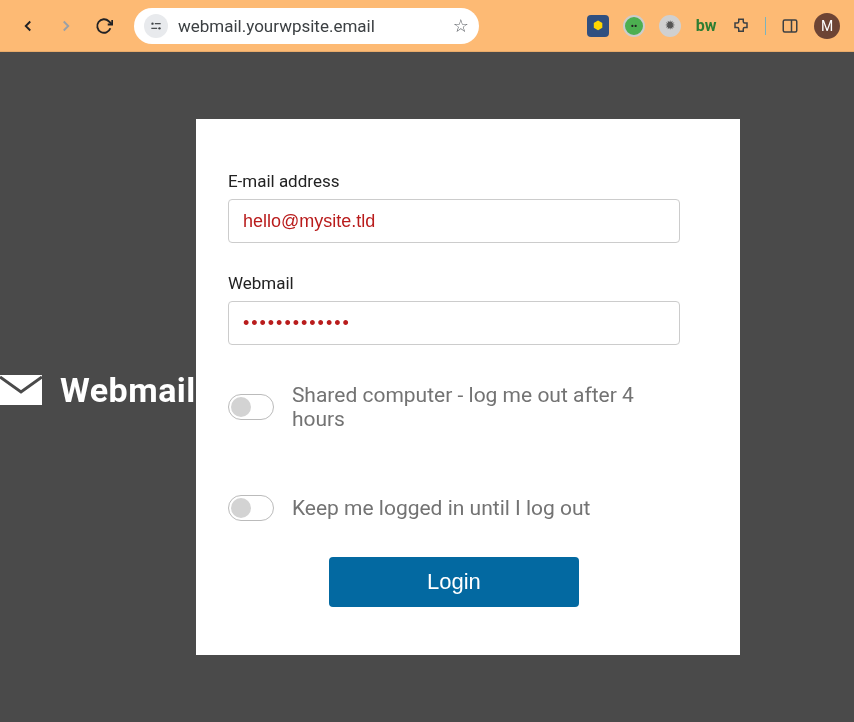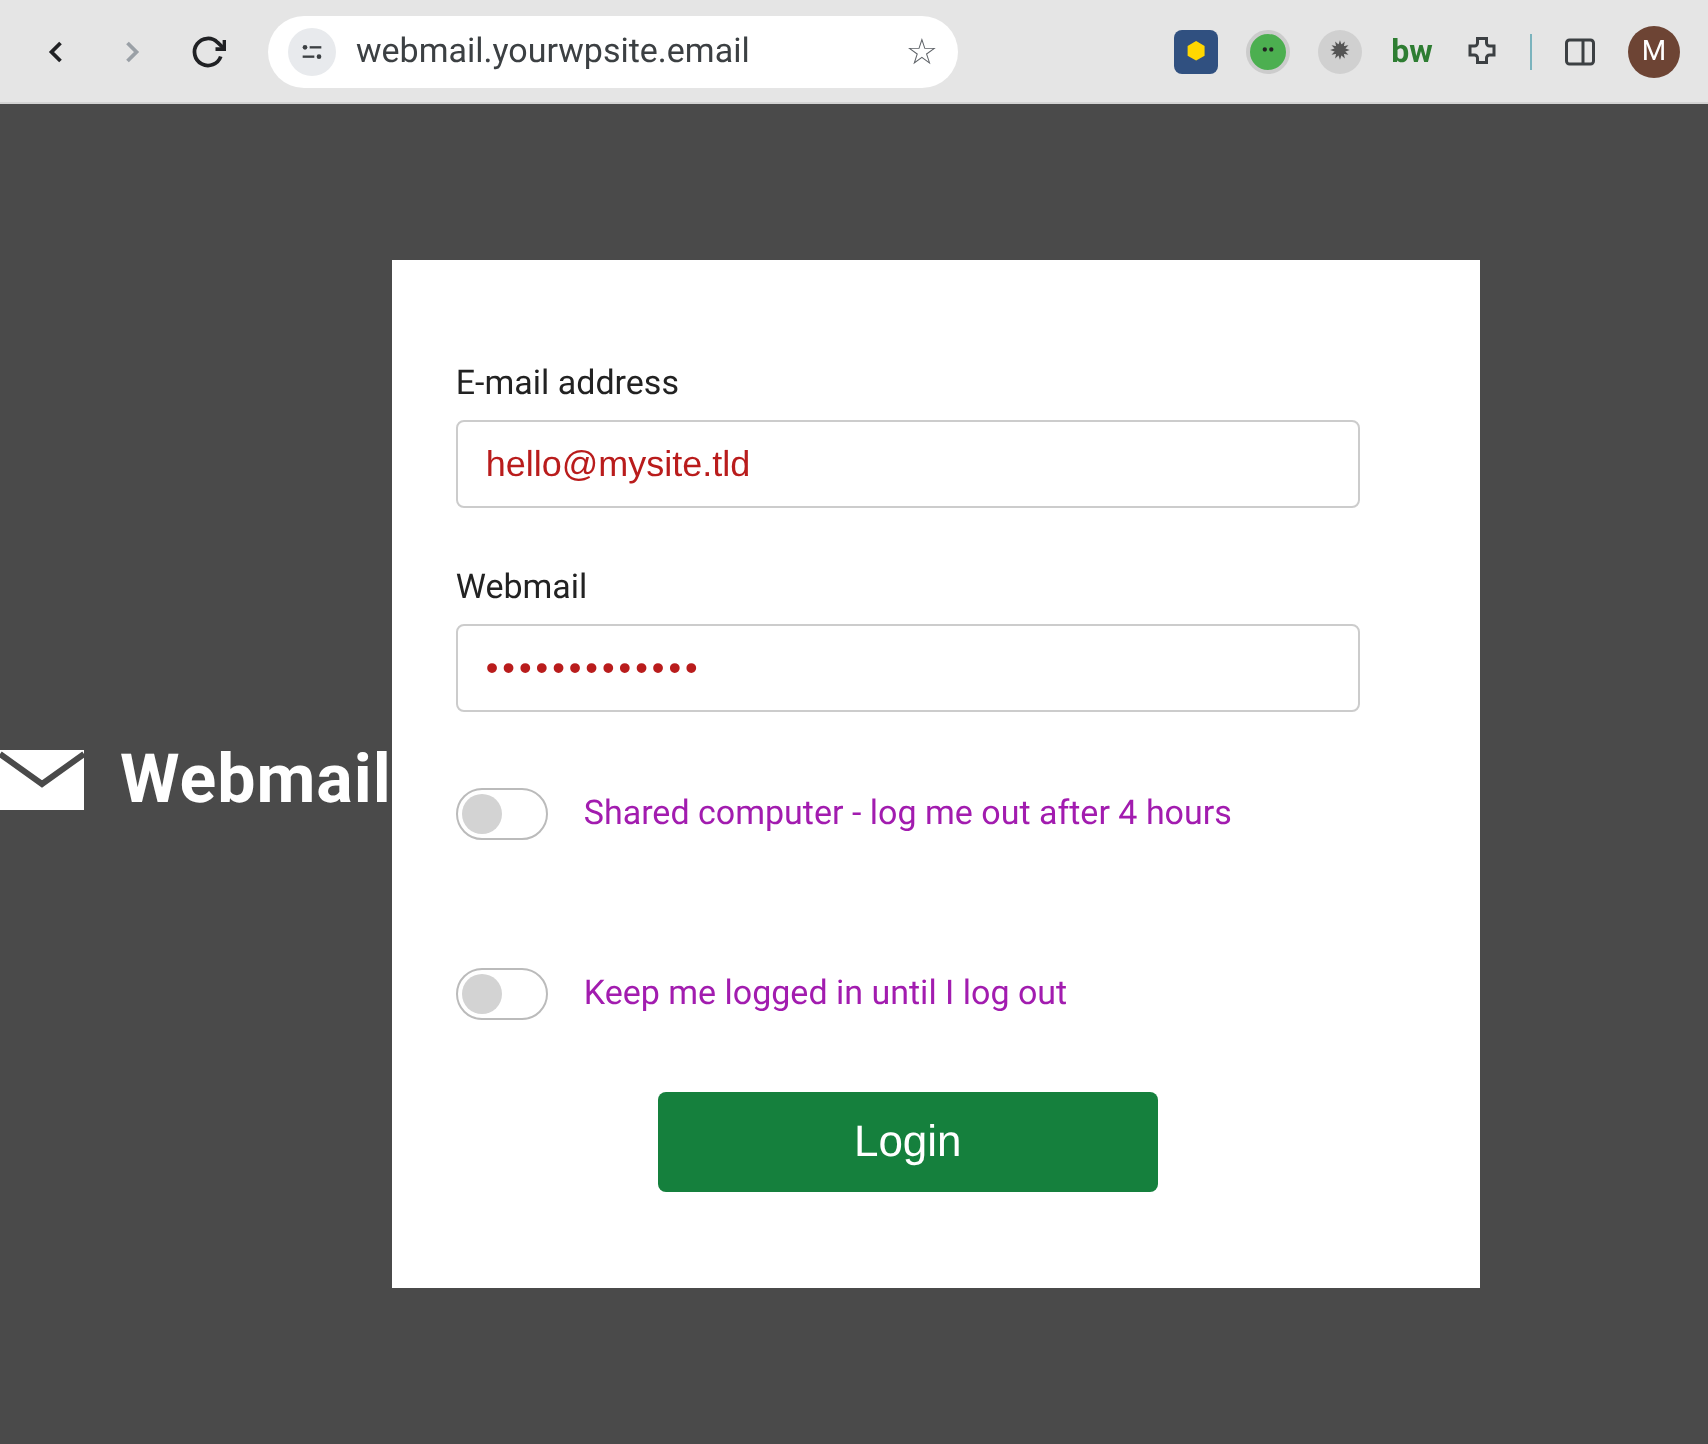--- a/index.html
+++ b/index.html
@@ -6,21 +6,21 @@
     body {
       font-family: -apple-system, BlinkMacSystemFont, "Segoe UI", Roboto, Arial, sans-serif;
       width: 854px;
       height: 722px;
       overflow: hidden;
       background: #fff;
     }
     
     .browser-bar {
       height: 52px;
-      background: #e5e5e5;
+      background: #fdba74;
       display: flex;
       align-items: center;
       padding: 0 14px;
       gap: 10px;
       border-bottom: 1px solid rgba(0,0,0,0.08);
     }
     .nav-btn {
       width: 28px;
       height: 28px;
       display: flex;
@@ -152,27 +152,27 @@
     }
     .toggle-knob {
       position: absolute;
       left: 2px;
       top: 2px;
       width: 20px;
       height: 20px;
       border-radius: 50%;
       background: #d3d3d3;
     }
-    .toggle-label { font-size: 17px; color: #a21caf; }
+    .toggle-label { font-size: 21px; color: #737373; }
     .login-btn {
       display: block;
       width: 250px;
       height: 50px;
       margin: 36px auto 0 auto;
-      background: #15803d;
+      background: #0369a1;
       color: #fff;
       border: none;
       border-radius: 4px;
       font-size: 22px;
       cursor: pointer;
     }
   </style>
 </head>
 <body>
 

